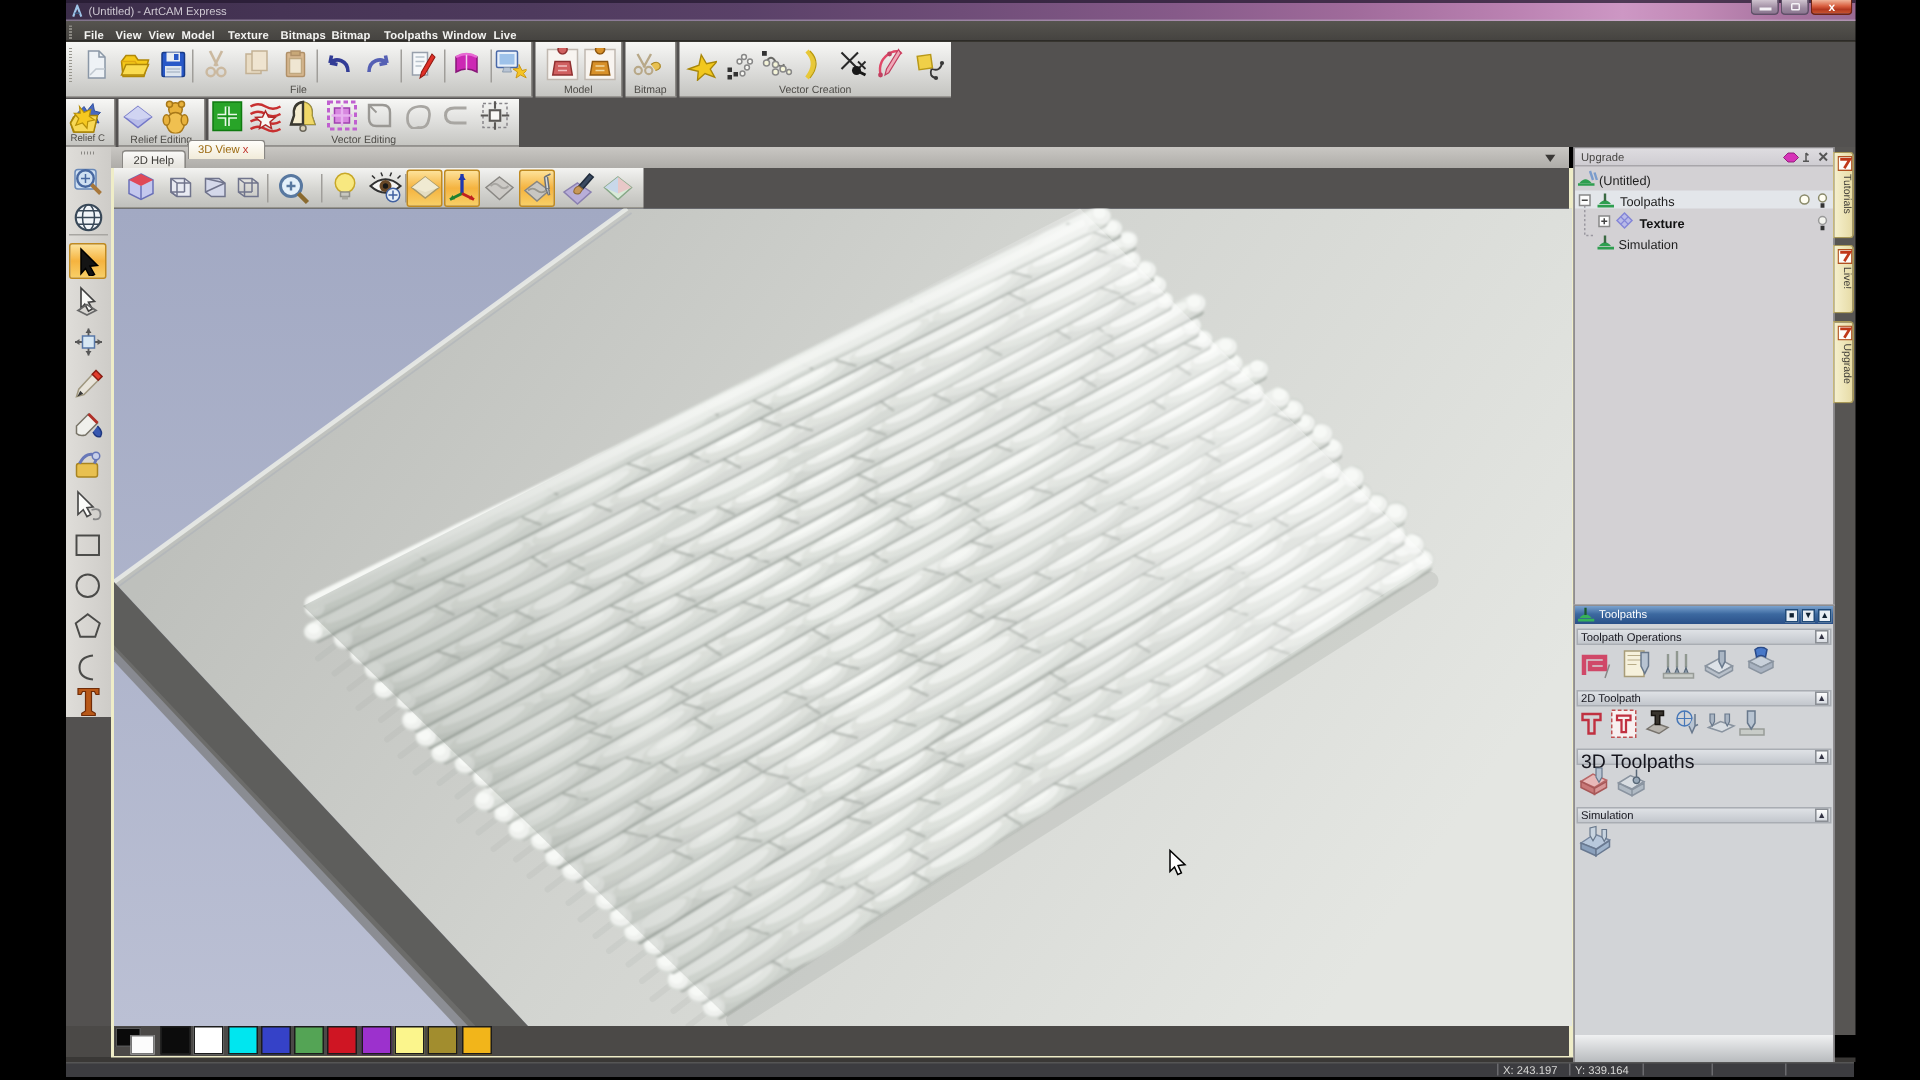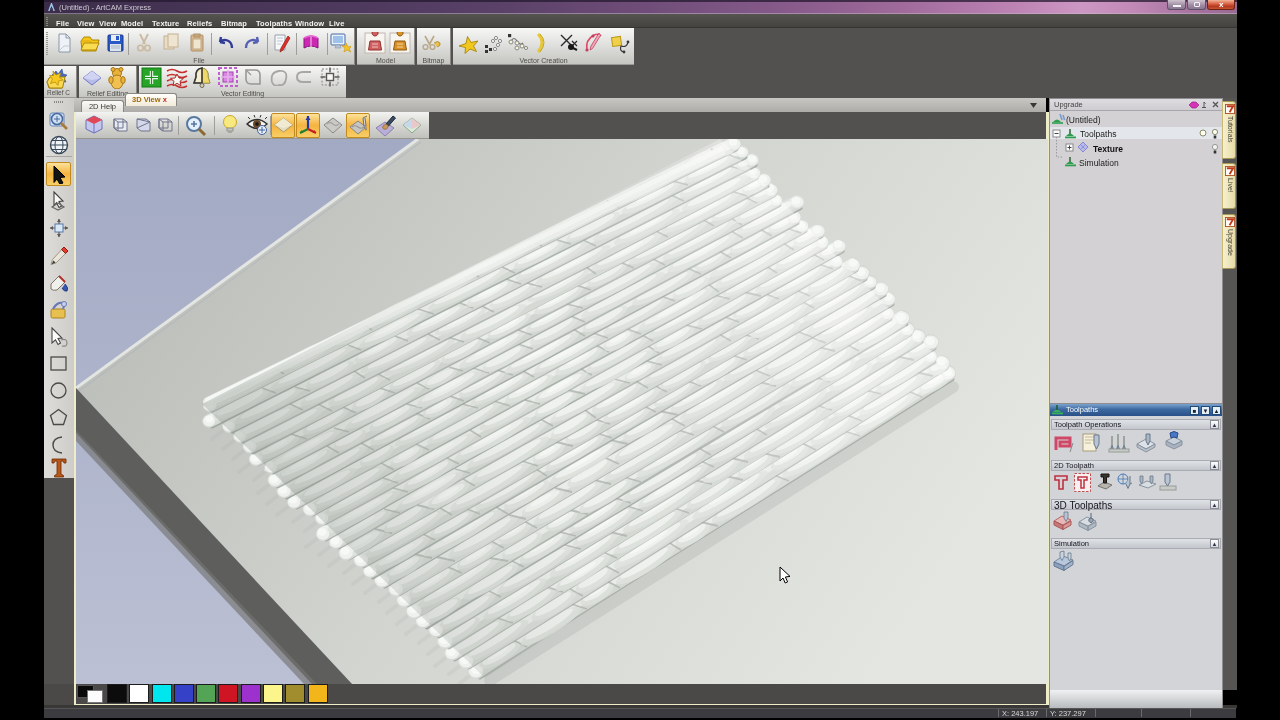--- a/index.html
+++ b/index.html
@@ -25,21 +25,21 @@
 <div style="position:absolute;left:1207px;top:0px;width:28px;height:10px;background:linear-gradient(#f0b49a,#d95f40 45%,#b33820 70%,#c85530);border:1px solid #6e2414;border-top:none;border-radius:0 0 3px 3px;">
     <div style="position:absolute;left:11px;top:0px;color:#fff;font-size:8px;font-weight:bold">x</div>
   </div>
 <div style="position:absolute;left:44px;top:14px;width:1193px;height:14px;background:linear-gradient(#56544f,#454340);border-bottom:1px solid #37352f"></div>
 <div style="position:absolute;left:0;top:14px;width:1280px;height:14px">
     <span class="mi" style="left:56px">File</span>
     <span class="mi" style="left:77px">View</span>
     <span class="mi" style="left:99px">View</span>
     <span class="mi" style="left:121px">Model</span>
     <span class="mi" style="left:152px">Texture</span>
-    <span class="mi" style="left:187px">Reliefs</span>
+    <span class="mi" style="left:187px">Bitmaps</span>
     <span class="mi" style="left:221px">Bitmap</span>
     <span class="mi" style="left:256px">Toolpaths</span>
     <span class="mi" style="left:295px">Window</span>
     <span class="mi" style="left:329px">Live</span>
   </div>
 <div style="position:absolute;left:46px;top:17px;width:2px;height:9px;background:repeating-linear-gradient(#8a8882 0,#8a8882 1px,transparent 1px,transparent 2px)"></div>
 <div style="position:absolute;left:44px;top:28px;width:1193px;height:70px;background:#535150"></div>
 <div style="position:absolute;left:1223px;top:98px;width:14px;height:592px;background:#575553"></div>
 <div style="position:absolute;left:44px;top:28px;width:311px;height:37px;background:linear-gradient(#f7f7f5,#dddddb 52%,#c5c5c1);border-right:1px solid #8a8884;border-bottom:1px solid #9a9894">
     <div style="position:absolute;left:0;bottom:0px;width:100%;text-align:center;font-size:7px;color:#4e4c48">File</div>
@@ -122,21 +122,21 @@
 <div style="position:absolute;left:44px;top:66px;width:33px;height:32px;background:linear-gradient(#f7f7f5,#dddddb 52%,#c5c5c1);border-right:1px solid #8a8884;border-bottom:1px solid #9a9894"></div>
 <div class="lb" style="left:46px;top:89px">Relief C</div>
 <div style="position:absolute;left:79px;top:66px;width:58px;height:32px;background:linear-gradient(#f7f7f5,#dddddb 52%,#c5c5c1);border-right:1px solid #8a8884;border-bottom:1px solid #9a9894">
     <div style="position:absolute;left:0;bottom:0px;width:100%;text-align:center;font-size:7px;color:#4e4c48">Relief Editing</div>
   </div>
 <div style="position:absolute;left:139px;top:66px;width:207px;height:32px;background:linear-gradient(#f7f7f5,#dddddb 52%,#c5c5c1);border-bottom:1px solid #9a9894">
     <div style="position:absolute;left:0;bottom:0px;width:100%;text-align:center;font-size:7px;color:#4e4c48">Vector Editing</div>
   </div>
 <div style="position:absolute;left:44px;top:98px;width:1002px;height:14px;background:linear-gradient(#c9c7c3,#aeaca8)"></div>
 <div style="position:absolute;left:81px;top:100px;width:43px;height:12px;background:linear-gradient(#fafaf8,#e4e2dc);border:1px solid #8a8884;border-bottom:none;border-radius:3px 3px 0 0;font-size:7.5px;color:#3c3a36;text-align:center;line-height:12px">2D Help</div>
-<div style="position:absolute;left:125px;top:93px;width:52px;height:13px;background:linear-gradient(#fffefb,#f1ebd9);border:1px solid #8a8884;border-bottom:none;border-radius:3px 3px 0 0;font-size:7.5px;color:#9c6a10;font-weight:bold;padding-left:6px;line-height:12px">3D View <span style="color:#c03028">x</span></div>
+<div style="position:absolute;left:125px;top:93px;width:52px;height:13px;background:linear-gradient(#fffefb,#f1ebd9);border:1px solid #8a8884;border-bottom:none;border-radius:3px 3px 0 0;font-size:7.5px;color:#9c6a10;font-weight:normal;padding-left:6px;line-height:12px">3D View <span style="color:#c03028">x</span></div>
 <svg class="abs" style="left:1030px;top:103px" width="8" height="6">
     <path d="M0,0 h7 l-3.5,5 z" fill="#3a3836"></path>
   </svg>
 <div style="position:absolute;left:44px;top:98px;width:30px;height:380px;background:linear-gradient(90deg,#dfddd9,#ceccc8)"></div>
 <div style="position:absolute;left:44px;top:478px;width:30px;height:227px;background:#535150"></div>
 <div style="position:absolute;left:54px;top:101px;width:10px;height:2px;background:repeating-linear-gradient(90deg,#8a8884 0,#8a8884 1px,transparent 1px,transparent 2px)"></div>
 <div style="position:absolute;left:76px;top:112px;width:970px;height:27px;background:#535150"></div>
 <div style="position:absolute;left:76px;top:112px;width:353px;height:27px;background:linear-gradient(#f3f3f1,#d6d6d2 52%,#c0c0bc);border-bottom:1px solid #98968e"></div>
 <div style="position:absolute;left:178px;top:116px;width:1px;height:19px;background:#a09e9a"></div>
 <div style="position:absolute;left:214px;top:116px;width:1px;height:19px;background:#a09e9a"></div>
@@ -1225,21 +1225,21 @@
 <div class="sw" style="left:174px;top:684px;background:#3542c8"></div>
 <div class="sw" style="left:196px;top:684px;background:#54a455"></div>
 <div class="sw" style="left:218px;top:684px;background:#cf1523"></div>
 <div class="sw" style="left:241px;top:684px;background:#9c31cd"></div>
 <div class="sw" style="left:263px;top:684px;background:#fbf58c"></div>
 <div class="sw" style="left:285px;top:684px;background:#a28d2e"></div>
 <div class="sw" style="left:308px;top:684px;background:#f2b51a"></div>
 <div style="position:absolute;left:44px;top:705px;width:1193px;height:3px;background:#3a3836"></div>
 <div style="position:absolute;left:44px;top:708px;width:1192px;height:10px;background:#3c3c40;border-top:1px solid #555;"></div>
 <div style="position:absolute;left:1002px;top:708.5px;font-size:7.5px;color:#d8d8d6">X: 243.197</div>
-<div style="position:absolute;left:1050px;top:708.5px;font-size:7.5px;color:#d8d8d6">Y: 237.297</div>
+<div style="position:absolute;left:1050px;top:708.5px;font-size:7.5px;color:#d8d8d6">Y: 339.164</div>
 <div style="position:absolute;left:1099px;top:686px;font-size:7.5px;color:#d8d8d6">Z: 0.000</div>
 <div style="position:absolute;left:998px;top:709px;width:1px;height:8px;background:#6a6a6e"></div>
 <div style="position:absolute;left:1046px;top:709px;width:1px;height:8px;background:#6a6a6e"></div>
 <div style="position:absolute;left:1095px;top:709px;width:1px;height:8px;background:#6a6a6e"></div>
 <div style="position:absolute;left:1141px;top:709px;width:1px;height:8px;background:#6a6a6e"></div>
 <div style="position:absolute;left:1190px;top:709px;width:1px;height:8px;background:#6a6a6e"></div>
 <div style="position:absolute;left:1049px;top:98px;width:174px;height:306px;background:#d3d1d4;border:1px solid #8f8d90"></div>
 <div style="position:absolute;left:1050px;top:99px;width:172px;height:12px;background:linear-gradient(#dedce0,#cfcdd2);border-bottom:1px solid #a8a6aa;font-size:7.5px;color:#454341;padding:1px 0 0 4px">Upgrade</div>
 <svg class="abs" style="left:1188px;top:101px" width="32" height="8" viewBox="0 0 32 8">
     <path d="M1,4 l3,-3 h4 l3,3 -3,3 h-4 z" fill="#d633b8" stroke="#8a1a74" stroke-width="0.6"></path>
@@ -1309,21 +1309,21 @@
     <path d="M0,8.4 h11" stroke="#35b25a" stroke-width="1.8"></path>
     <path d="M5,0 v5" stroke="#1a5a2a" stroke-width="1.5"></path>
   </svg>
 <div style="position:absolute;left:1190px;top:405.5px;width:9px;height:9px;background:#e8eef4;border:1px solid #204a78;font-size:6px;color:#123;text-align:center;line-height:8px">■</div>
 <div style="position:absolute;left:1201px;top:405.5px;width:9px;height:9px;background:#e8eef4;border:1px solid #204a78;font-size:6px;color:#123;text-align:center;line-height:8px">▼</div>
 <div style="position:absolute;left:1212px;top:405.5px;width:9px;height:9px;background:#e8eef4;border:1px solid #204a78;font-size:6px;color:#123;text-align:center;line-height:8px">▲</div>
 <div style="position:absolute;left:1051px;top:419px;width:170px;height:11px;background:linear-gradient(#dfe2e6,#c3c7cd);border:1px solid #a9adb3;font-size:7.5px;color:#16161e;padding:0px 0 0 2px">Toolpath Operations</div>
 <div style="position:absolute;left:1210px;top:420px;width:9px;height:9px;background:linear-gradient(#fefefe,#d8dce2);border:1px solid #8a8e94;font-size:6px;color:#334;text-align:center;line-height:8px">▲</div>
 <div style="position:absolute;left:1051px;top:460px;width:170px;height:11px;background:linear-gradient(#dfe2e6,#c3c7cd);border:1px solid #a9adb3;font-size:7.5px;color:#16161e;padding:0px 0 0 2px">2D Toolpath</div>
 <div style="position:absolute;left:1210px;top:461px;width:9px;height:9px;background:linear-gradient(#fefefe,#d8dce2);border:1px solid #8a8e94;font-size:6px;color:#334;text-align:center;line-height:8px">▲</div>
-<div style="position:absolute;left:1051px;top:499px;width:170px;height:11px;background:linear-gradient(#dfe2e6,#c3c7cd);border:1px solid #a9adb3;font-size:10px;color:#16161e;padding:0px 0 0 2px">3D Toolpaths</div>
+<div style="position:absolute;left:1051px;top:499px;width:170px;height:11px;background:linear-gradient(#dfe2e6,#c3c7cd);border:1px solid #a9adb3;font-size:13px;color:#16161e;padding:0px 0 0 2px">3D Toolpaths</div>
 <div style="position:absolute;left:1210px;top:500px;width:9px;height:9px;background:linear-gradient(#fefefe,#d8dce2);border:1px solid #8a8e94;font-size:6px;color:#334;text-align:center;line-height:8px">▲</div>
 <div style="position:absolute;left:1051px;top:538px;width:170px;height:11px;background:linear-gradient(#dfe2e6,#c3c7cd);border:1px solid #a9adb3;font-size:7.5px;color:#16161e;padding:0px 0 0 2px">Simulation</div>
 <div style="position:absolute;left:1210px;top:539px;width:9px;height:9px;background:linear-gradient(#fefefe,#d8dce2);border:1px solid #8a8e94;font-size:6px;color:#334;text-align:center;line-height:8px">▲</div>
 <div style="position:absolute;left:1050px;top:690px;width:172px;height:18px;background:linear-gradient(#f0f1f2,#b8bbbe)"></div>
 <svg class="abs" style="left:56px;top:33px" width="18" height="20" viewBox="0 0 18 20">
     <path d="M3,1 h7 l4,4 v14 h-11 z" fill="#eef2f6" stroke="#8a97a6"></path>
     <path d="M10,1 v4 h4" fill="none" stroke="#8a97a6"></path>
     <path d="M4,17 l4,-4 h6" fill="none" stroke="#c0c8d0"></path>
   </svg>
 <svg class="abs" style="left:80px;top:35px" width="20" height="17" viewBox="0 0 20 17">

